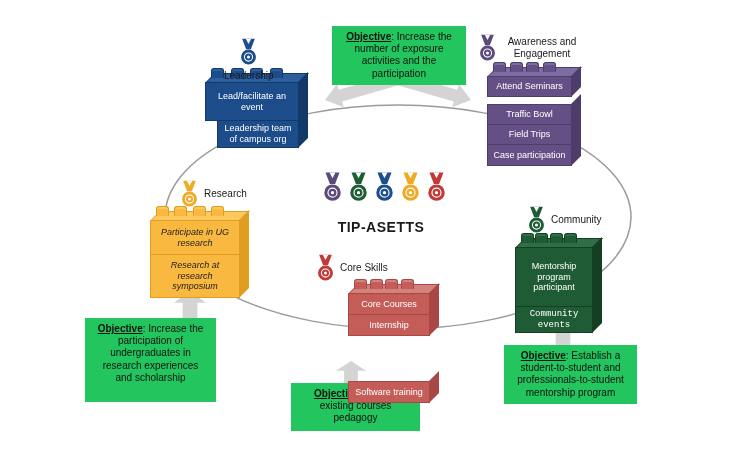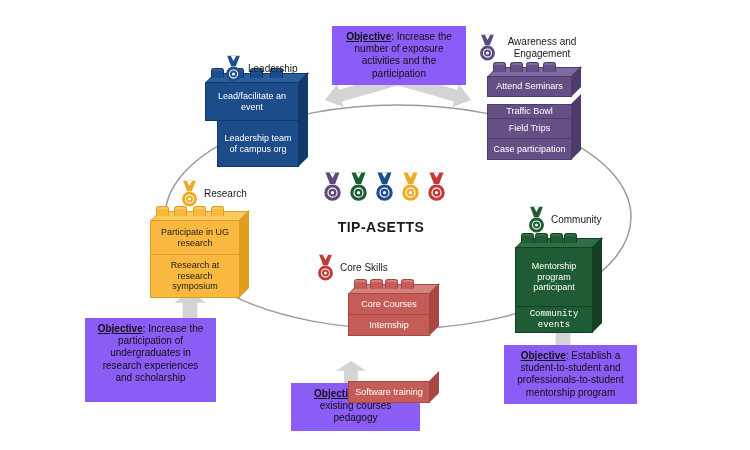--- a/index.html
+++ b/index.html
@@ -17,21 +17,21 @@
   .c-red    {--c:#c45d57;--lt:#d3827c;--dk:#a84743;}
   .c-green  {--c:#1f5c35;--lt:#2f6f46;--dk:#153f23;}
   
   .block{z-index:4;}
   .brick{
     position:relative;display:flex;align-items:center;justify-content:center;
     background:var(--c);border:1px solid var(--dk);box-sizing:border-box;
     text-align:center;color:#fff;font-size:9px;line-height:1.2;padding:2px 5px;
   }
   .brick + .brick{margin-top:-1px;}
-  .c-yellow .brick{color:#1d1d1d;}
+  .c-yellow .brick{color:#1d1d1d;font-style:italic;}
   .brick .txt{position:relative;z-index:3;}
   .nowrap .txt{white-space:nowrap;}
   .side{
     position:absolute;left:100%;top:-1px;width:10px;height:calc(100% + 2px);
     background:var(--dk);transform:skewY(-45deg);transform-origin:left top;z-index:1;
   }
   .topface{
     position:absolute;left:-1px;bottom:100%;width:calc(100% + 2px);height:10px;
     background:var(--lt);border:1px solid var(--dk);box-sizing:border-box;
     transform:skewX(-45deg);transform-origin:left bottom;z-index:1;
@@ -52,21 +52,21 @@
   .ring-blue  {stroke:#1d4e8d;} .ring-purple{stroke:#5d4a7c;} .ring-yellow{stroke:#efab25;}
   .ring-red   {stroke:#c23a38;} .ring-green {stroke:#1e5c34;}
   
   .grp-label{display:flex;align-items:center;gap:5px;z-index:5;font-size:10px;color:#1a1a1a;}
   .grp-label .lbl{line-height:1.15;}
   
   #center-medals{display:flex;gap:5px;z-index:3;}
   #center-title{z-index:3;font-size:14px;font-weight:bold;letter-spacing:.5px;text-align:center;}
   
   .obj-box{
-    background:#8b5cf6;z-index:3;box-sizing:border-box;padding:5px 8px;
+    background:#22c55e;z-index:3;box-sizing:border-box;padding:5px 8px;
     font-size:10px;line-height:1.22;text-align:center;color:#111;
   }
   .obj-label{font-weight:bold;text-decoration:underline;}
   .up-arrow{
     background:#d4d4d4;z-index:2;
     clip-path:polygon(50% 0,100% 42%,73% 42%,73% 100%,27% 100%,27% 42%,0 42%);
   }
   #split-arrows{z-index:2;}
 </style>
 </head>
@@ -93,42 +93,42 @@
   <div class="abs obj-box" style="left:85px;top:318px;width:131px;min-height:84px;">
     <span class="obj-label">Objective</span><span>: Increase the participation of undergraduates in research experiences and scholarship</span>
   </div>
   <div class="abs obj-box" style="left:291px;top:383px;width:129px;min-height:48px;">
     <span class="obj-label">Objective</span><span>: Update existing courses pedagogy</span>
   </div>
   <div class="abs obj-box" style="left:504px;top:345px;width:133px;min-height:58px;">
     <span class="obj-label">Objective</span><span>: Establish a student-to-student and professionals-to-student mentorship program</span>
   </div>
 
-  <div class="abs grp-label" style="left:224px;top:55px;">
+  <div class="abs grp-label" style="left:224px;top:38px;flex-direction:column;">
     <svg class="medal" width="19" height="27" viewBox="0 0 24 34">
       <polygon class="m-blue" points="4,1 20,1 15,14 9,14"></polygon>
       <polygon fill="#fff" points="8.6,1 15.4,1 12,7.5"></polygon>
       <circle class="ring-blue" cx="12" cy="24" r="7.6" fill="#fff" stroke-width="3.6"></circle>
       <circle class="ring-blue" cx="12" cy="24" r="3.2" fill="#fff" stroke-width="2.6"></circle>
     </svg>
     <span class="lbl">Leadership</span>
   </div>
   <div class="abs block c-blue" style="left:205px;top:82px;width:94px;">
     <div class="brick" style="height:39px;">
       <div class="topface"></div>
       <div class="studs">
           <i class="stud"></i>
           <i class="stud"></i>
           <i class="stud"></i>
           <i class="stud"></i>
         </div>
       <div class="side"></div>
       <span class="txt">Lead/facilitate an event</span>
     </div>
-    <div class="brick" style="height:47px;margin-left:12px;">
+    <div class="brick" style="height:28px;margin-left:12px;">
       <div class="side"></div>
       <span class="txt">Leadership team of campus org</span>
     </div>
   </div>
 
   <div class="abs grp-label" style="left:478px;top:34px;">
     <svg class="medal" width="19" height="27" viewBox="0 0 24 34">
       <polygon class="m-purple" points="4,1 20,1 15,14 9,14"></polygon>
       <polygon fill="#fff" points="8.6,1 15.4,1 12,7.5"></polygon>
       <circle class="ring-purple" cx="12" cy="24" r="7.6" fill="#fff" stroke-width="3.6"></circle>
@@ -141,21 +141,21 @@
       <div class="topface"></div>
       <div class="studs">
           <i class="stud"></i>
           <i class="stud"></i>
           <i class="stud"></i>
           <i class="stud"></i>
         </div>
       <div class="side"></div>
       <span class="txt">Attend Seminars</span>
     </div>
-    <div class="brick" style="height:15px;margin-top:7px;">
+    <div class="brick" style="height:21px;margin-top:7px;">
       <div class="side"></div>
       <span class="txt">Traffic Bowl</span>
     </div>
     <div class="brick" style="height:21px;">
       <div class="side"></div>
       <span class="txt">Field Trips</span>
     </div>
     <div class="brick" style="height:22px;">
       <div class="side"></div>
       <span class="txt">Case participation</span>

